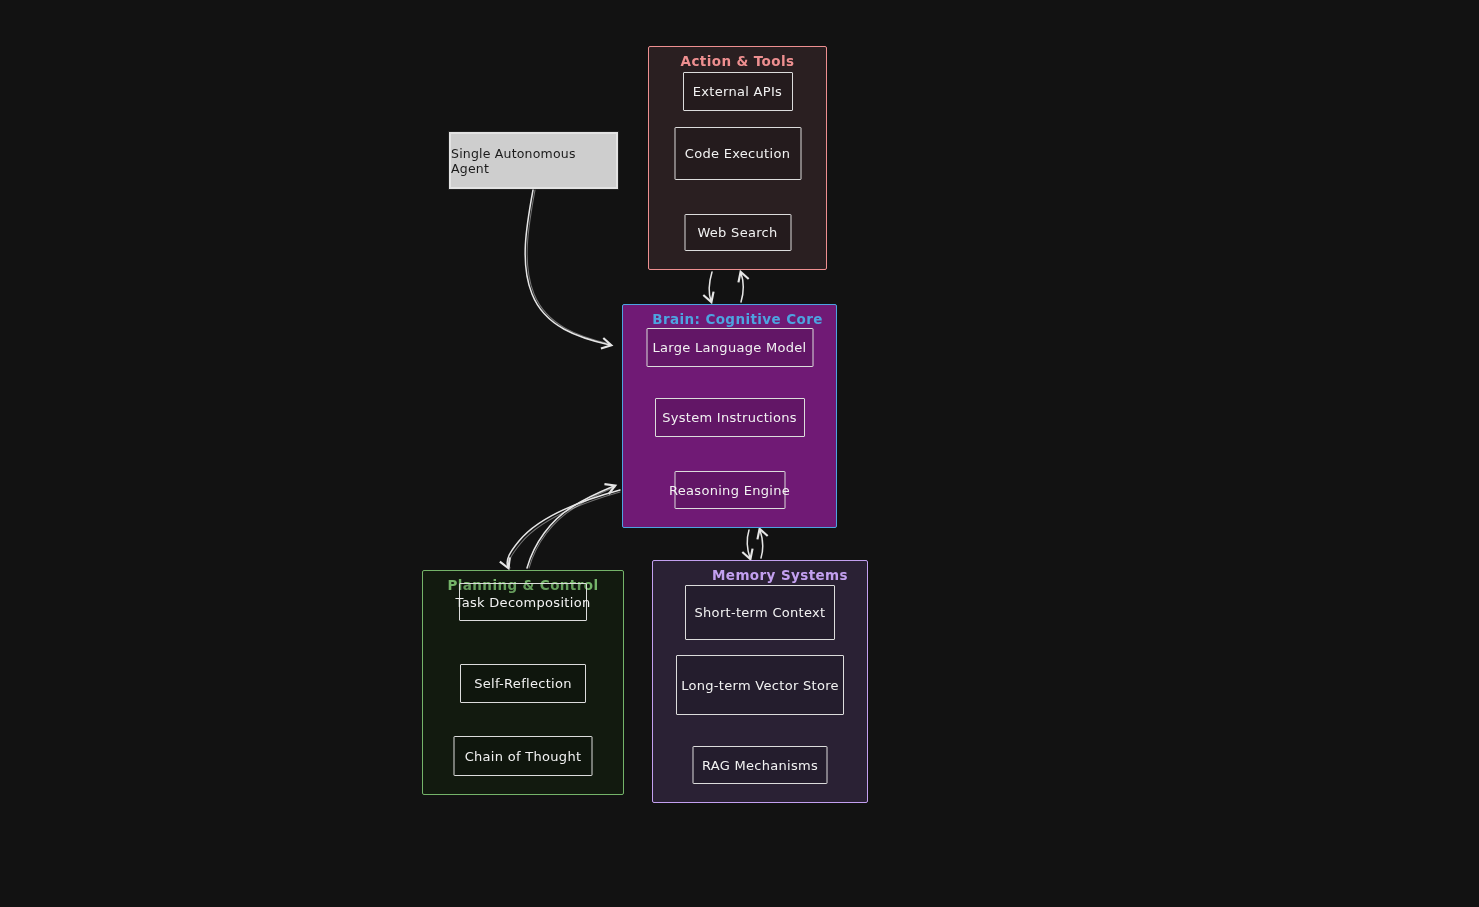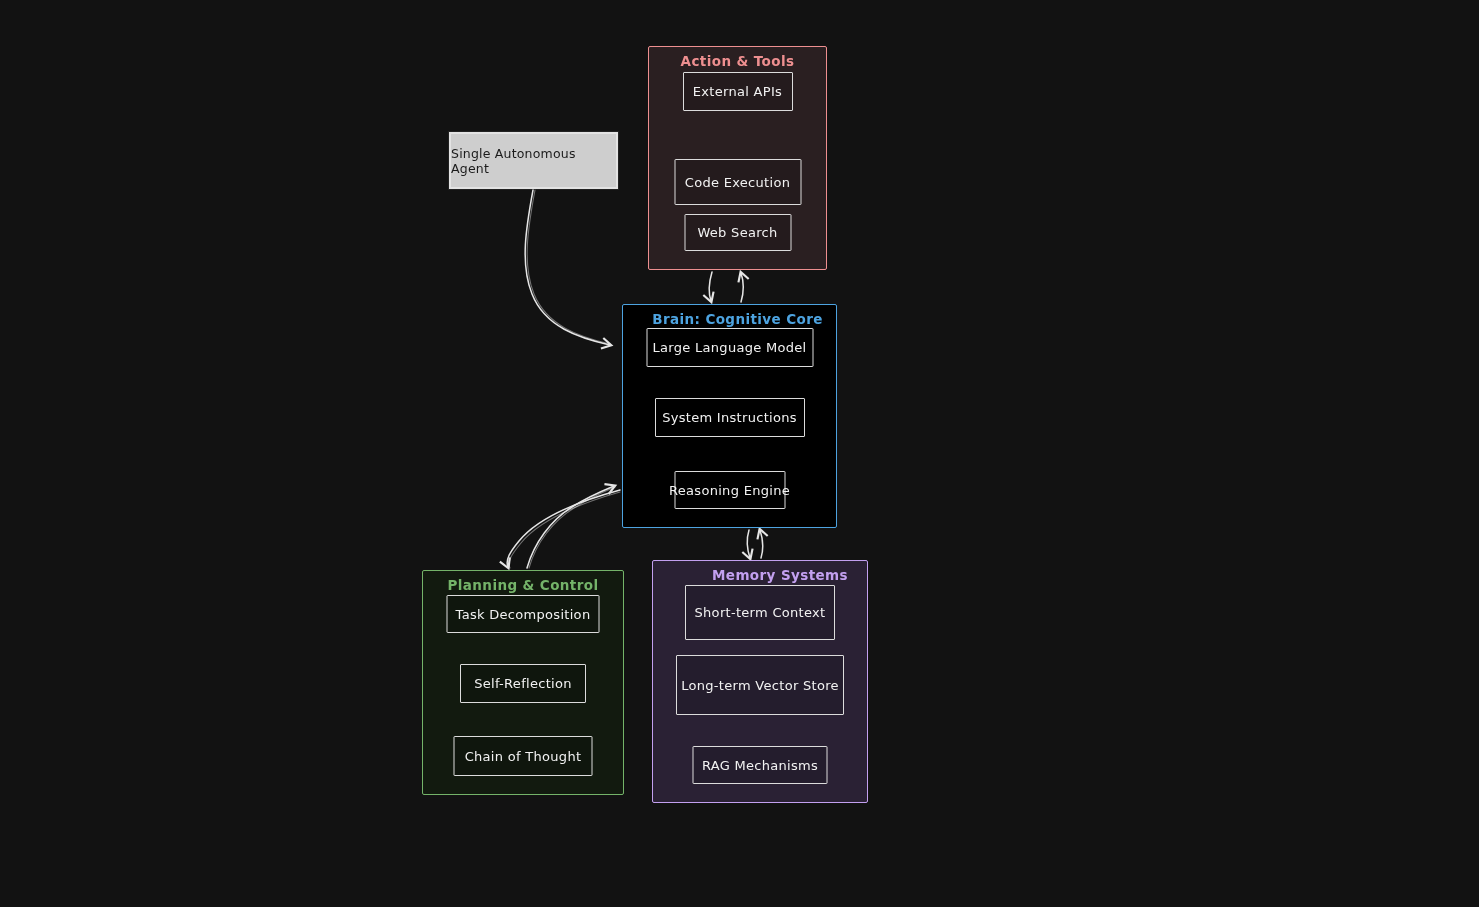--- a/index.html
+++ b/index.html
@@ -61,34 +61,34 @@
     <path class="arrow" marker-end="url(#ah)" d="M527,568 C534,543 551,520 572,507 C586,498 602,491 614,486"></path>
   </svg>
 
   <div class="agent-box" style="background-color: rgb(206, 206, 206); border-color: rgb(227, 227, 227); color: rgb(27, 27, 27);">
     <span>Single Autonomous Agent</span>
   </div>
 
   <section class="group sec-action" style="border-color: rgb(238, 143, 144); background-color: rgb(42, 31, 33);">
     <div class="group-title" style="color: rgb(238, 143, 144);">Action &amp; Tools</div>
     <div class="node" style="top:25px;width:110px;height:39px">External APIs</div>
-    <div class="node" style="top:112px;width:127px;height:46px">Code Execution</div>
+    <div class="node" style="top:80px;width:127px;height:53px">Code Execution</div>
     <div class="node" style="top:167px;width:107px;height:37px">Web Search</div>
   </section>
 
-  <section class="group sec-brain" style="border-color: rgb(77, 163, 224); background-color: #000000; padding-left: 16px;">
+  <section class="group sec-brain" style="border-color: rgb(77, 163, 224); background-color: #701a75; padding-left: 16px;">
     <div class="group-title" style="color: rgb(77, 163, 224);">Brain: Cognitive Core</div>
     <div class="node" style="top:23px;width:167px;height:39px">Large Language Model</div>
     <div class="node" style="top:93px;width:150px;height:39px">System Instructions</div>
     <div class="node" style="top:166px;width:111px;height:38px">Reasoning Engine</div>
   </section>
 
   <section class="group sec-planning" style="border-color: rgb(116, 179, 105); background-color: rgb(18, 26, 15);">
     <div class="group-title" style="color: rgb(116, 179, 105);">Planning &amp; Control</div>
-    <div class="node" style="top:24px;width:153px;height:38px">Task Decomposition</div>
+    <div class="node" style="top:12px;width:128px;height:38px">Task Decomposition</div>
     <div class="node" style="top:93px;width:126px;height:39px">Self-Reflection</div>
     <div class="node" style="top:165px;width:139px;height:40px">Chain of Thought</div>
   </section>
 
   <section class="group sec-memory" style="border-color: rgb(195, 160, 240); background-color: rgb(42, 33, 52);">
     <div class="group-title" style="color: rgb(195, 160, 240); padding-left: 40px;">Memory Systems</div>
     <div class="node" style="top:24px;width:150px;height:55px">Short-term Context</div>
     <div class="node" style="top:94px;width:168px;height:60px">Long-term Vector Store</div>
     <div class="node" style="top:185px;width:135px;height:38px">RAG Mechanisms</div>
   </section>

